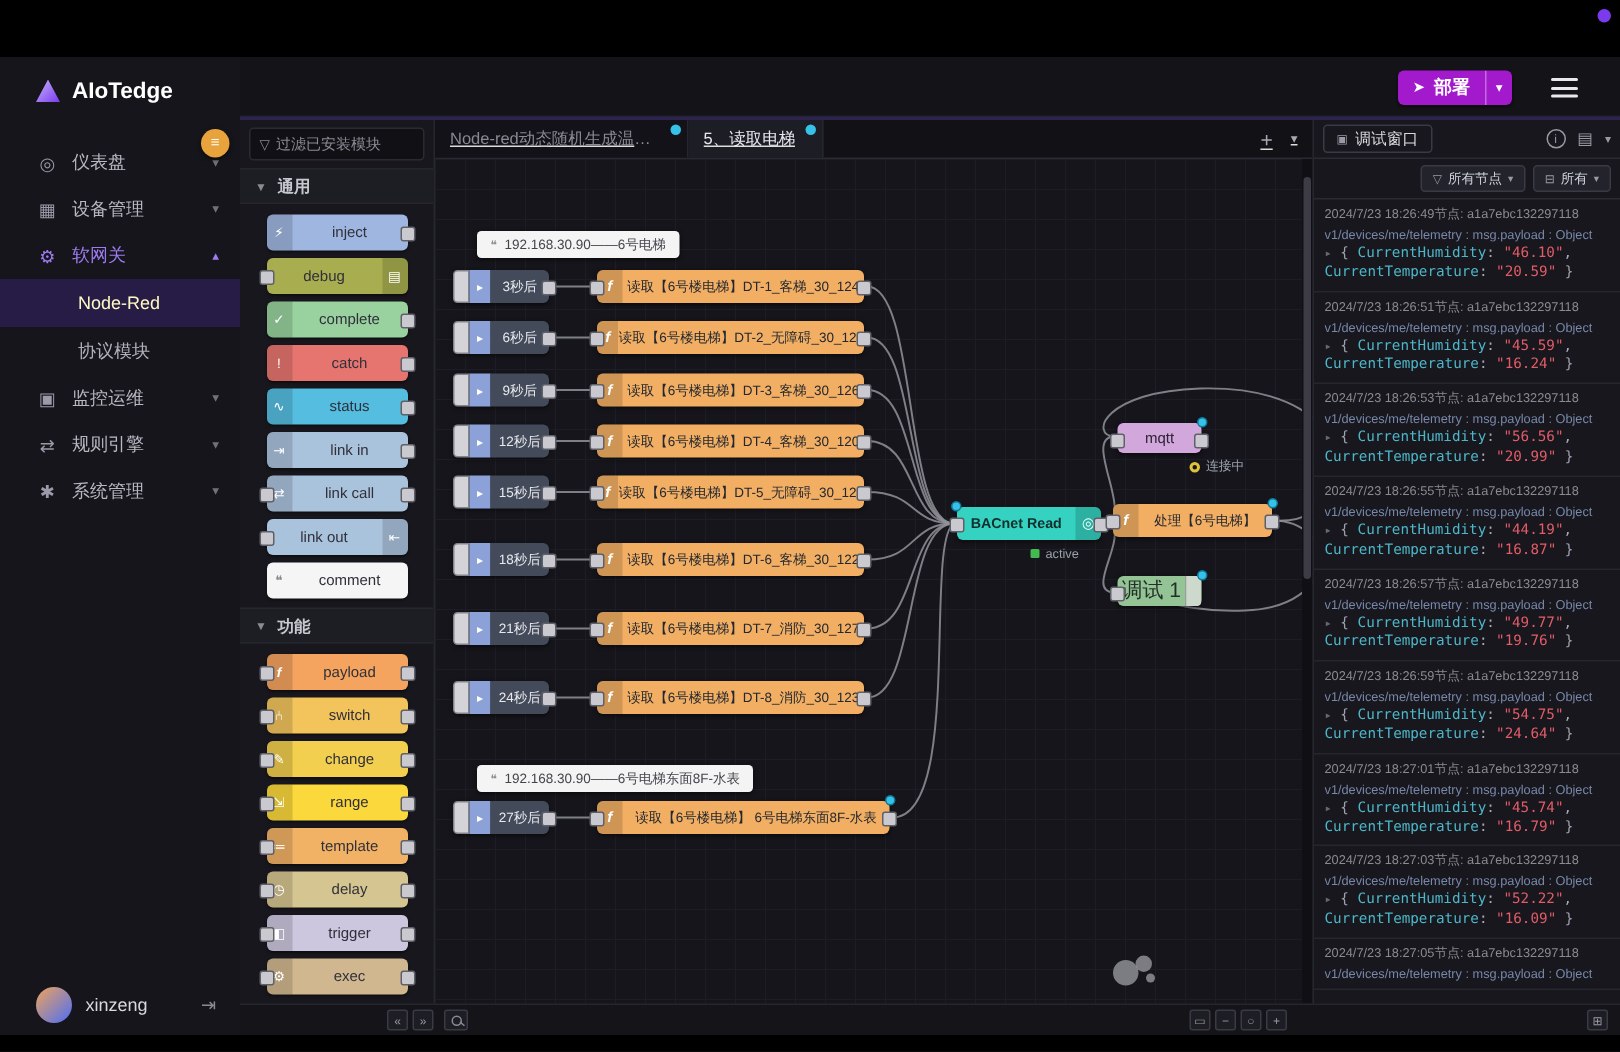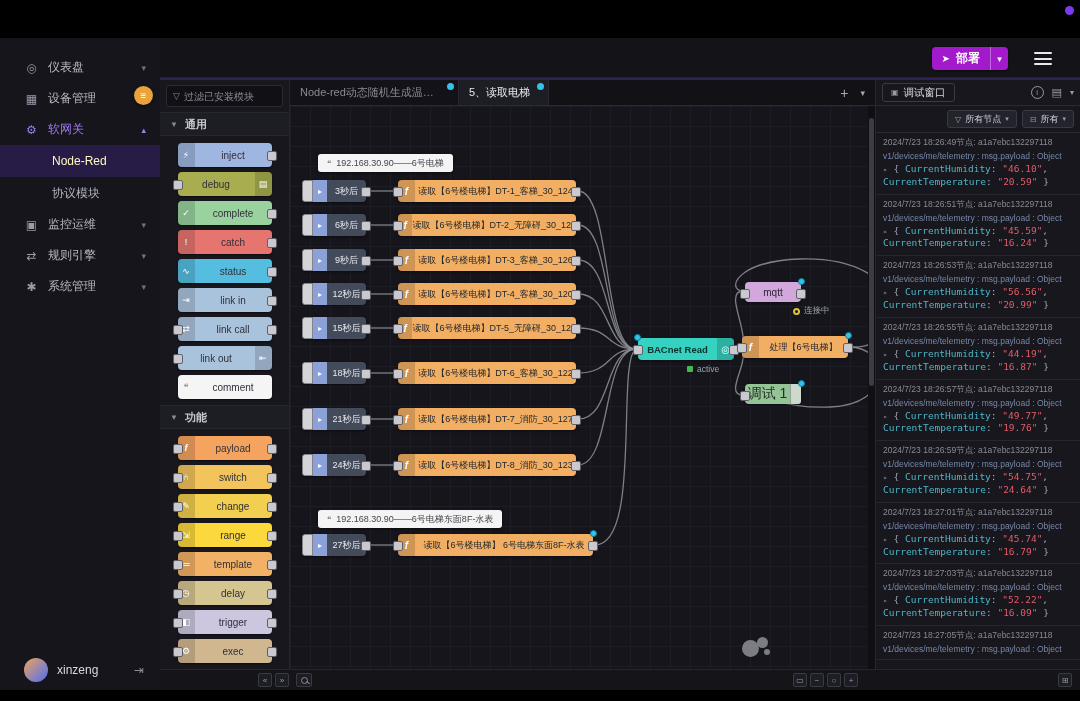--- a/index.html
+++ b/index.html
@@ -56,21 +56,21 @@
   .pnode::before,.pnode::after { content:''; position:absolute; top:8px; width:8px; height:8px; background:#c9c9cf; border:1px solid #606068; border-radius:2px; }
   .pnode::before { left:-5px; } .pnode::after { right:-5px; }
   .no-pl::before { display:none; } .no-pr::after { display:none; }
   .pn-inject{background:#9fb6e0}.pn-debug{background:#a8ae4f}.pn-complete{background:#99d29e}
   .pn-catch{background:#e7756f}.pn-status{background:#55bde0}.pn-link{background:#aac3dc}
   .pn-comment{background:#f5f5f5}.pn-function{background:#f5a45f}.pn-switch{background:#f3c45c}
   .pn-change{background:#f2cf4e}.pn-range{background:#fbd83c}.pn-template{background:#f2b266}
   .pn-delay{background:#d5c591}.pn-trigger{background:#ccc6de}.pn-exec{background:#d1b78f}
 
   
-  .tabbar { position:absolute; left:130px; top:0; width:585px; height:26px; background:#111116; border-bottom:1px solid #2a2a33; display:flex; align-items:stretch; }
+  .tabbar { position:absolute; left:130px; top:0; width:585px; height:26px; background:#111116; border-bottom:1px solid #2a2a33; display:flex; align-items:stretch;text-decoration:underline; }
   .tab { position:relative; display:flex; align-items:center; max-width:172px; padding:0 18px 0 10px; font-size:11px; color:#8a8a95; background:#121218; border-right:1px solid #26262e; cursor:pointer; }
   .tab .tab-label { overflow:hidden; white-space:nowrap; text-overflow:ellipsis; max-width:140px; }
   .tab.active { background:#1d1d25; color:#e8e8ee; }
   .tab-dot { position:absolute; right:4px; top:3px; width:7px; height:7px; border-radius:50%; background:#35c1e8; }
   .tab-actions { margin-left:auto; display:flex; align-items:center; gap:12px; padding-right:10px; color:#a8a8b2; }
   .tab-add { font-size:14px; cursor:pointer; }
   .tab-list { font-size:9px; cursor:pointer; }
 
   
   .canvas { position:absolute; left:130px; top:26px; width:585px; height:565px; overflow:hidden;
@@ -154,20 +154,24 @@
   .wm-text { font-size:27px; font-weight:bold; letter-spacing:3px; color:rgba(172,172,178,.78); white-space:nowrap; }
 </style>
 </head>
 <body>
 
 <div class="top-bar">
   <div class="tr-dot"></div>
 </div>
 
 <aside class="app-sidebar">
+  <div class="logo">
+    <span class="logo-mark"></span>
+    <span>AIoTedge</span>
+  </div>
   <nav class="menu">
     <div class="menu-item">
       <span class="mi-icon">◎</span>
       <span>仪表盘</span>
       <span class="chev">▾</span>
     </div>
     <div class="menu-item">
       <span class="mi-icon">▦</span>
       <span>设备管理</span>
       <span class="chev">▾</span>

